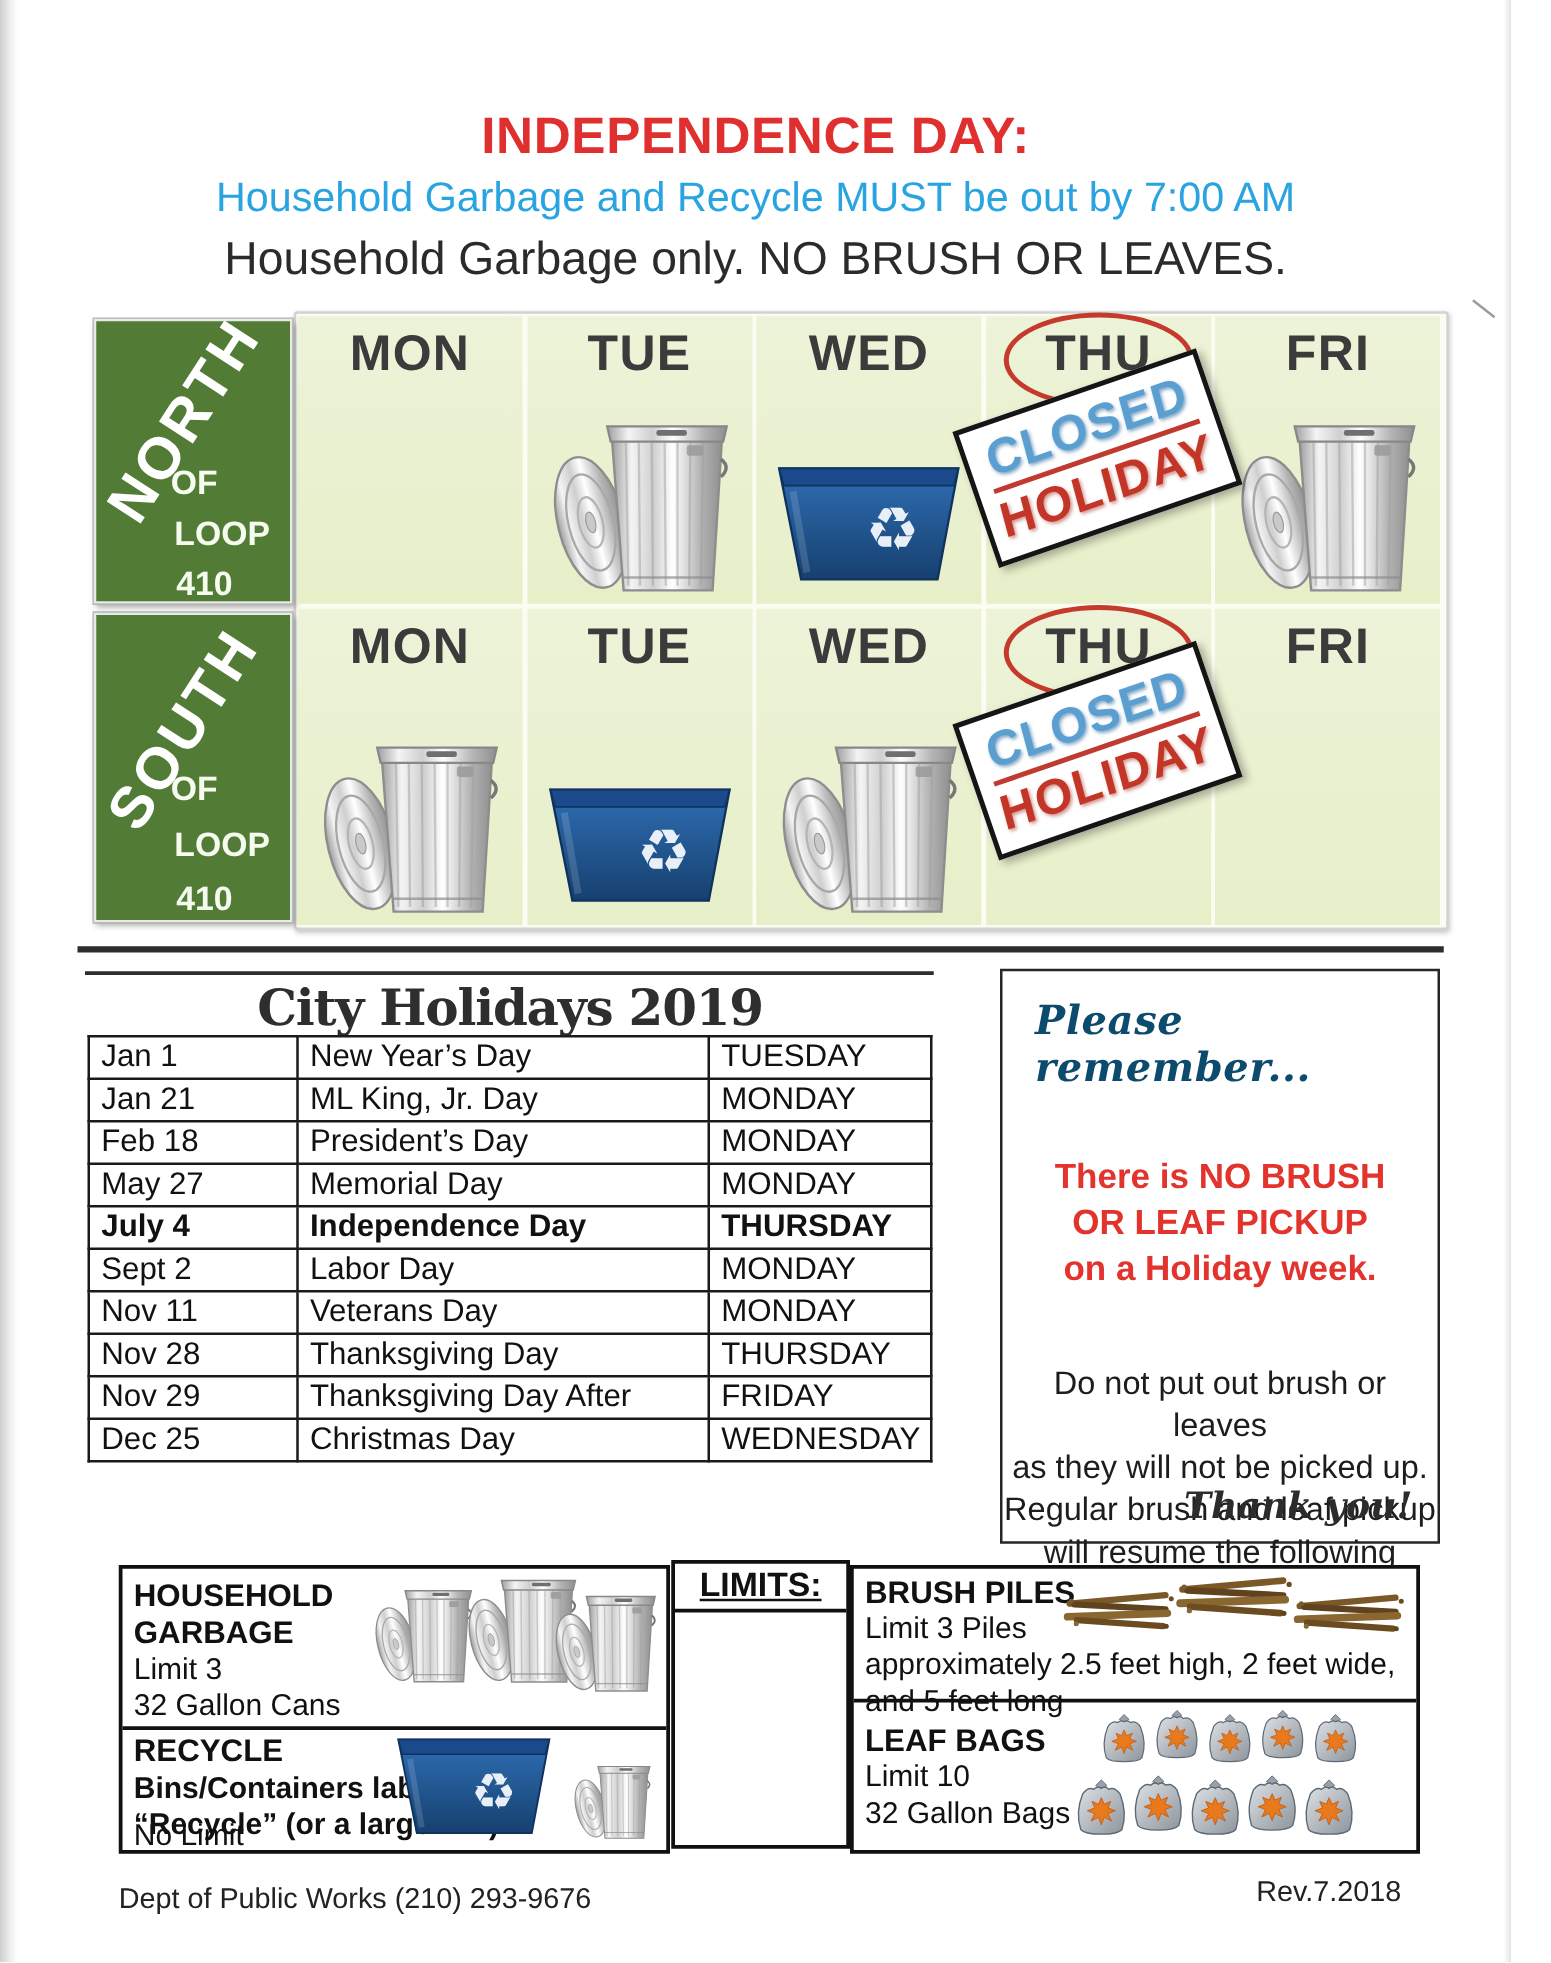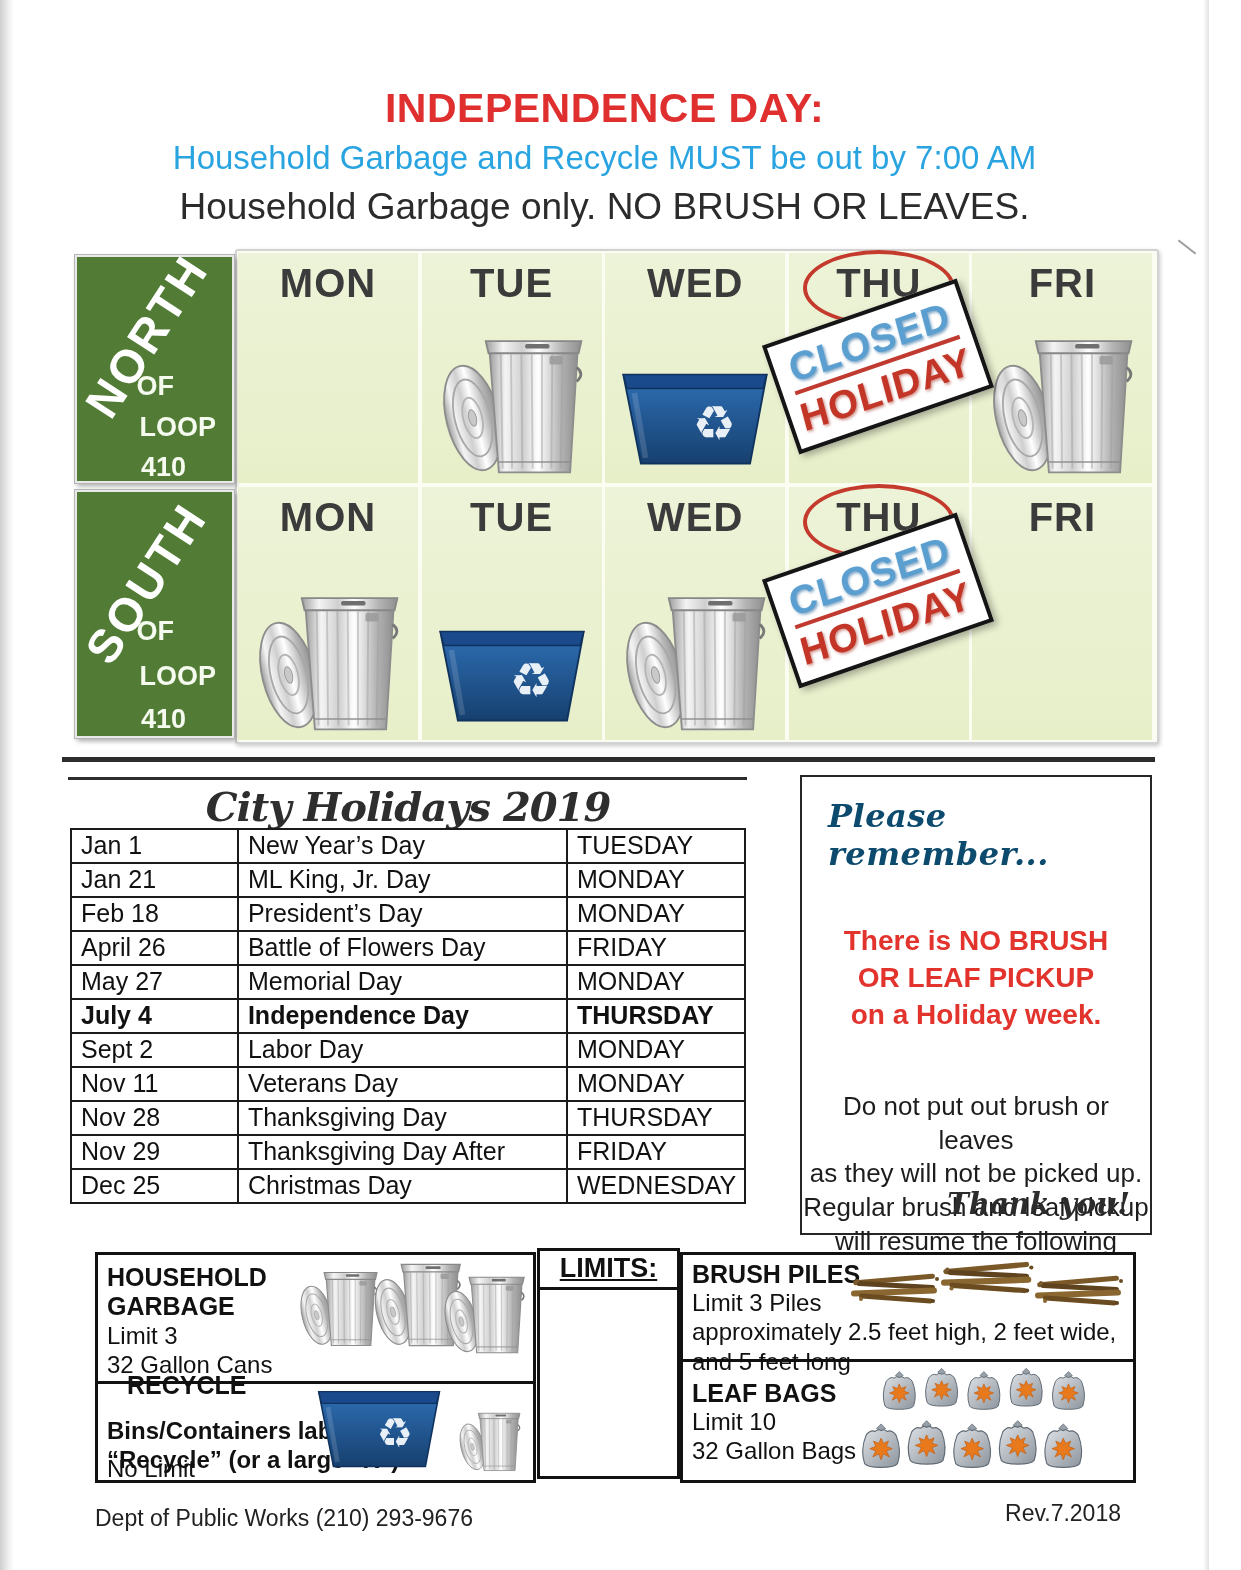--- a/index.html
+++ b/index.html
@@ -50,21 +50,21 @@
   .sign-holiday { font-size:39px; font-weight:bold; letter-spacing:1px; color:#c23527;
     transform:skewX(-4deg); text-shadow:1px 2px 3px rgba(170,60,48,0.55); line-height:1.0; }
 
   
   .rule { position:absolute; background:#2d2d2d; }
   .rule.thick { left:62px; top:757px; width:1093px; height:5px; }
   .rule.thin  { left:68px; top:777px; width:679px; height:3px; }
 
   
   .holidays-title { position:absolute; left:70px; top:783px; width:676px; text-align:center;
-    font-family:"DejaVu Serif", serif; font-style:italic; font-weight:bold; font-size:40px;
+    font-family:"DejaVu Serif", serif; font-weight:bold; font-size:40px;
     color:#2e2e2e; letter-spacing:-1px; }
   #holidays-table { position:absolute; left:70px; top:828px; width:676px;
     border-collapse:collapse; font-size:25px; color:#111; }
   #holidays-table td { border:2px solid #1a1a1a; padding:1px 6px 2px 9px; height:30px;
     white-space:nowrap; }
   #holidays-table tr.bold td { font-weight:bold; }
 
   
   .reminder { position:absolute; left:800px; top:775px; width:352px; height:460px;
     border:2px solid #262626; background:#ffffff; }
@@ -265,25 +265,20 @@
           <td>Jan 21</td>
           <td>ML King, Jr. Day</td>
           <td>MONDAY</td>
         </tr>
         <tr>
           <td>Feb 18</td>
           <td>President’s Day</td>
           <td>MONDAY</td>
         </tr>
         <tr>
-          <td>April 26</td>
-          <td>Battle of Flowers Day</td>
-          <td>FRIDAY</td>
-        </tr>
-        <tr>
           <td>May 27</td>
           <td>Memorial Day</td>
           <td>MONDAY</td>
         </tr>
         <tr class="bold">
           <td>July 4</td>
           <td>Independence Day</td>
           <td>THURSDAY</td>
         </tr>
         <tr>
@@ -331,21 +326,21 @@
     <div class="hdivider"></div>
     <div class="lim-text lim-title" style="top:8px;">HOUSEHOLD
 GARBAGE</div>
     <div class="lim-text lim-lines" style="top:66px;">Limit 3
 32 Gallon Cans</div>
     <svg class="img-cans" viewBox="0 0 250 135">
       <use href="#def-can" transform="translate(18,14) scale(0.52)"></use>
       <use href="#def-can" transform="translate(92,4) scale(0.58)"></use>
       <use href="#def-can" transform="translate(162,18) scale(0.54)"></use>
     </svg>
-    <div class="lim-text lim-title" style="top:116px;margin-left:20px;">RECYCLE</div>
+    <div class="lim-text lim-title" style="top:132px;">RECYCLE</div>
     <div class="lim-text lim-lines boldlines" style="top:161px;">Bins/Containers labeled
 “Recycle” (or a large "R")</div>
     <div class="lim-text lim-lines" style="top:199px;">No Limit</div>
     <svg class="img-recycle" viewBox="0 0 225 115">
       <use href="#def-bin" transform="translate(2,14) scale(0.80)"></use>
       <use href="#def-can" transform="translate(152,38) scale(0.42)"></use>
     </svg>
   </div>
 
   <div class="lim-box limits-label-box">

